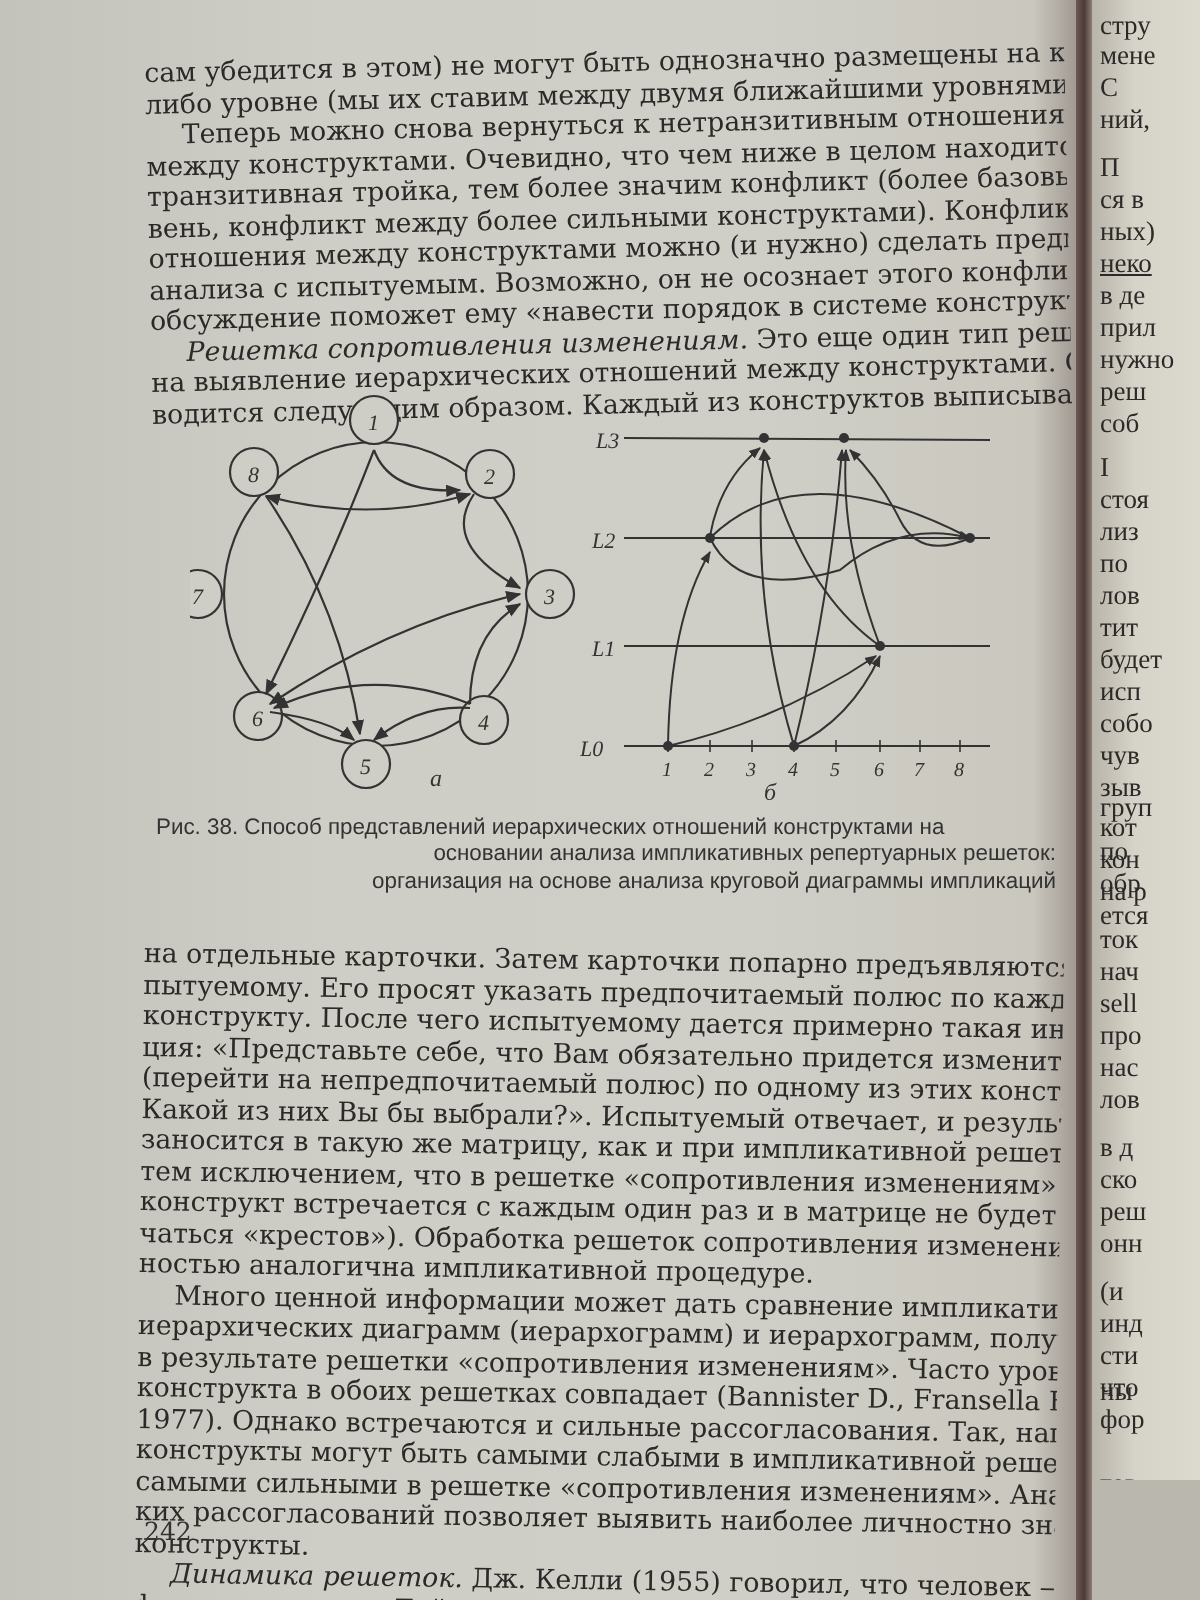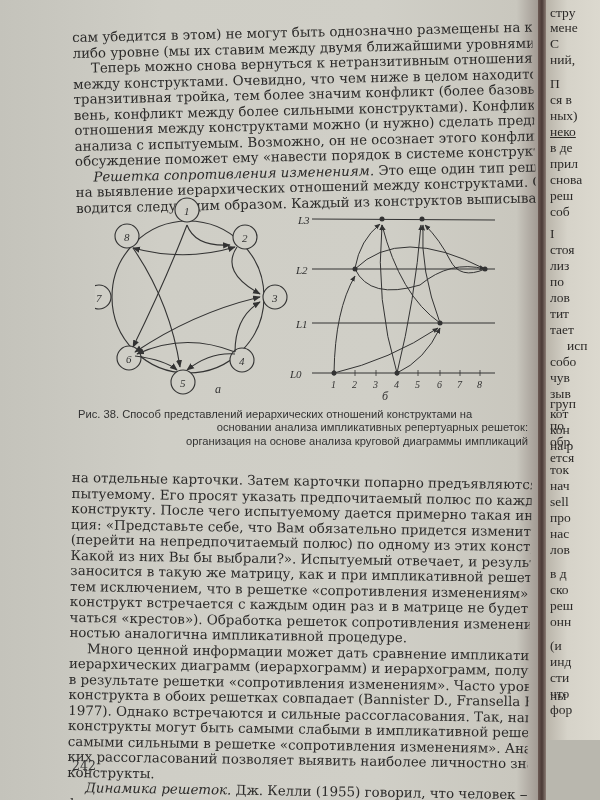--- a/index.html
+++ b/index.html
@@ -53,31 +53,31 @@
     <span class="ln" style="top: 5px;">стру</span>
     <span class="ln" style="top: 20px;">мене</span>
     <span class="ln" style="top: 36px;">С</span>
     <span class="ln" style="top: 52px;">ний,</span>
     <span class="ln" style="top: 76px;">П</span>
     <span class="ln" style="top: 92px;">ся в</span>
     <span class="ln" style="top: 108px;">ных)</span>
     <span class="ln" style="top: 124px; text-decoration: underline;">неко</span>
     <span class="ln" style="top: 140px;">в де</span>
     <span class="ln" style="top: 156px;">прил</span>
-    <span class="ln" style="top: 172px;">снова</span>
+    <span class="ln" style="top: 172px;">нужно</span>
     <span class="ln" style="top: 188px;">реш</span>
     <span class="ln" style="top: 204px;">соб</span>
     <span class="ln" style="top: 226px;">I</span>
     <span class="ln" style="top: 242px;">стоя</span>
     <span class="ln" style="top: 258px;">лиз</span>
     <span class="ln" style="top: 274px;">по</span>
     <span class="ln" style="top: 290px;">лов</span>
     <span class="ln" style="top: 306px;">тит</span>
-    <span class="ln" style="top: 322px;">тает</span>
-    <span class="ln" style="top: 338px; margin-left: 17px;">исп</span>
+    <span class="ln" style="top: 322px;">будет</span>
+    <span class="ln" style="top: 338px;">исп</span>
     <span class="ln" style="top: 354px;">собо</span>
     <span class="ln" style="top: 370px;">чув</span>
     <span class="ln" style="top: 386px;">зыв</span>
     <span class="ln" style="top: 396px;">груп</span>
     <span class="ln" style="top: 418px;">по</span>
     <span class="ln" style="top: 434px;">обр</span>
     <span class="ln" style="top: 450px;">ется</span>
     <span class="ln" style="top: 406px;">кот</span>
     <span class="ln" style="top: 422px;">кон</span>
     <span class="ln" style="top: 438px;">на р</span>

